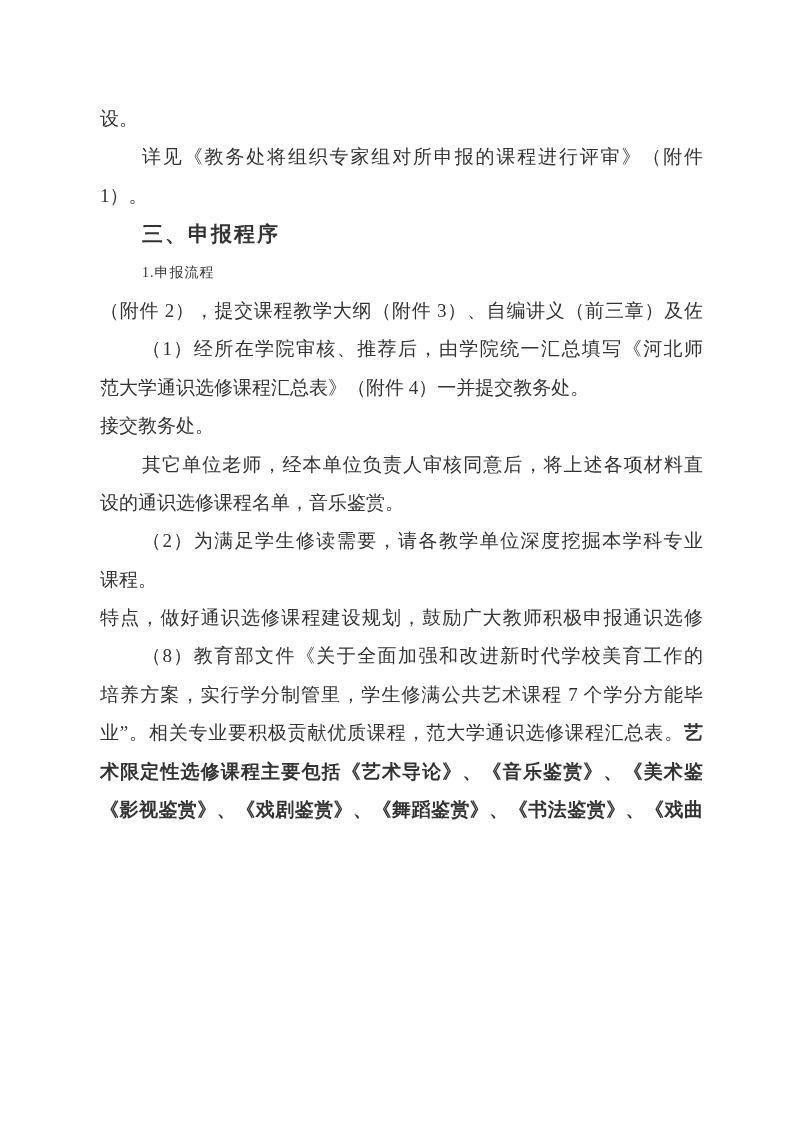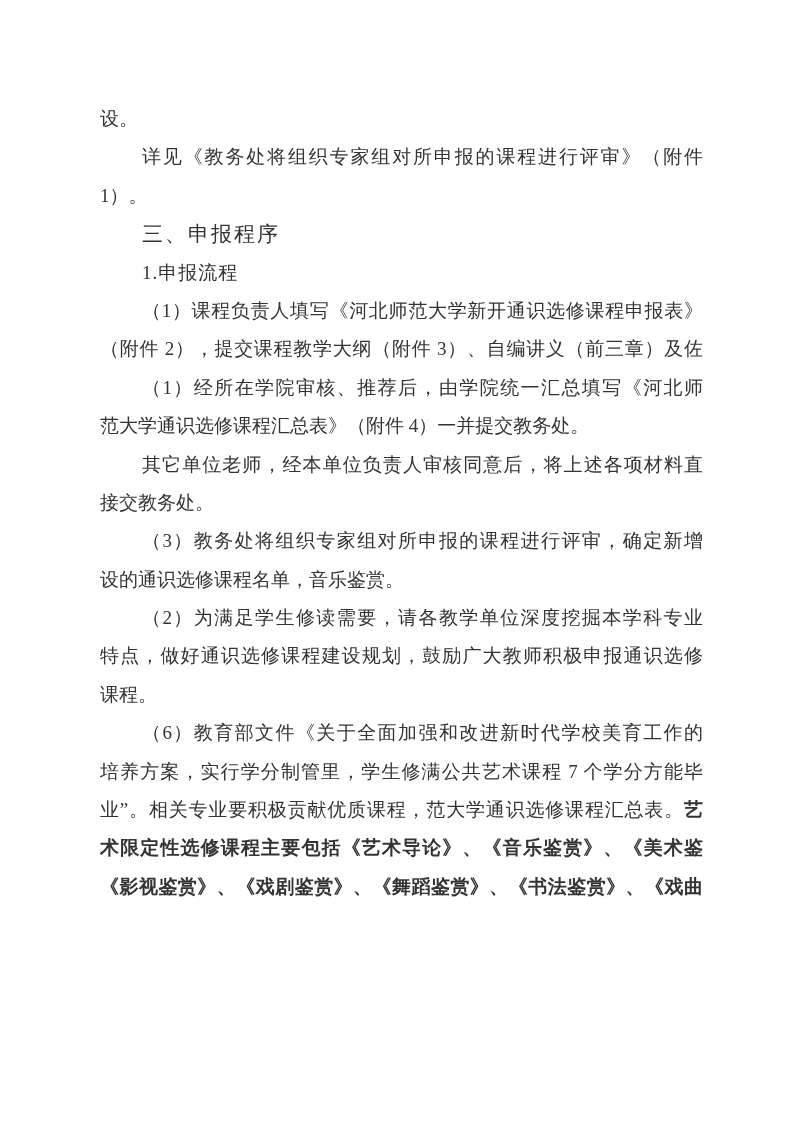--- a/index.html
+++ b/index.html
@@ -25,51 +25,49 @@
     text-align: left;
     color: #333333;
   }
   .line.justify {
     text-align: justify;
     text-align-last: justify;
   }
   .line.indent { text-indent: 42px; }
   .line.heading {
     font-family: "Liberation Sans", "DejaVu Sans", sans-serif;
-    font-weight: normal;
+    font-weight: bold;
     font-size: 21px;
     letter-spacing: 2px;
   }
   .line.subheading {
-    font-size: 19px;
+    font-size: 14px;
     letter-spacing: 1px;
   }
   .line.body-bold { font-weight: bold; }
   .bold { font-weight: bold; }
 </style>
 </head>
 <body style="background: rgb(255, 255, 255); color: rgb(51, 51, 51);">
 
 <div class="page">
   <div id="doc-lines">
       <div class="line body"><span>设。</span></div>
       <div class="line body indent justify"><span>详见《教务处将组织专家组对所申报的课程进行评审》（附件</span></div>
       <div class="line body"><span>1）。</span></div>
       <div class="line heading indent"><span>三、申报程序</span></div>
       <div class="line subheading indent"><span>1.申报流程</span></div>
-      <div class="line body indent justify"><span>（1）课程负责人填写《河北师范大学新开通识选修课程申报表》</span></div>
       <div class="line body justify"><span>（附件 2），提交课程教学大纲（附件 3）、自编讲义（前三章）及佐</span></div>
       <div class="line body indent justify"><span>（1）经所在学院审核、推荐后，由学院统一汇总填写《河北师</span></div>
       <div class="line body"><span>范大学通识选修课程汇总表》（附件 4）一并提交教务处。</span></div>
+      <div class="line body"><span>接交教务处。</span></div>
       <div class="line body indent justify"><span>其它单位老师，经本单位负责人审核同意后，将上述各项材料直</span></div>
-      <div class="line body"><span>接交教务处。</span></div>
-      <div class="line body indent justify"><span>（3）教务处将组织专家组对所申报的课程进行评审，确定新增</span></div>
       <div class="line body"><span>设的通识选修课程名单，音乐鉴赏。</span></div>
       <div class="line body indent justify"><span>（2）为满足学生修读需要，请各教学单位深度挖掘本学科专业</span></div>
+      <div class="line body"><span>课程。</span></div>
       <div class="line body justify"><span>特点，做好通识选修课程建设规划，鼓励广大教师积极申报通识选修</span></div>
-      <div class="line body"><span>课程。</span></div>
-      <div class="line body indent justify"><span>（6）教育部文件《关于全面加强和改进新时代学校美育工作的</span></div>
+      <div class="line body indent justify"><span>（8）教育部文件《关于全面加强和改进新时代学校美育工作的</span></div>
       <div class="line body justify"><span>培养方案，实行学分制管里，学生修满公共艺术课程 7 个学分方能毕</span></div>
       <div class="line body justify"><span>业”。相关专业要积极贡献优质课程，范大学通识选修课程汇总表。</span><span class="bold">艺</span></div>
       <div class="line body-bold justify"><span>术限定性选修课程主要包括《艺术导论》、《音乐鉴赏》、《美术鉴赏》、</span></div>
       <div class="line body-bold justify"><span>《影视鉴赏》、《戏剧鉴赏》、《舞蹈鉴赏》、《书法鉴赏》、《戏曲鉴赏》</span></div>
     </div>
 </div>
 
 </body></html>

